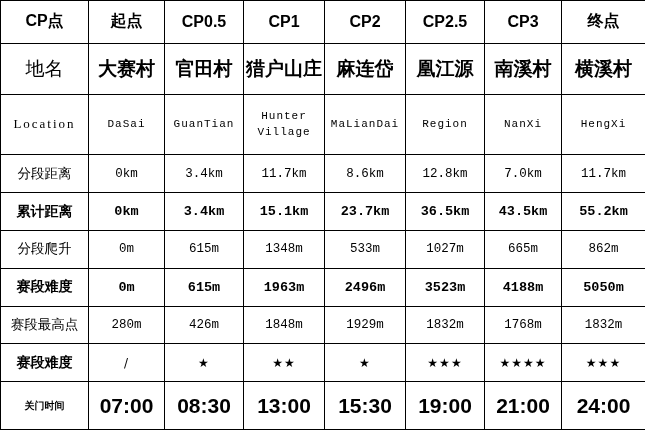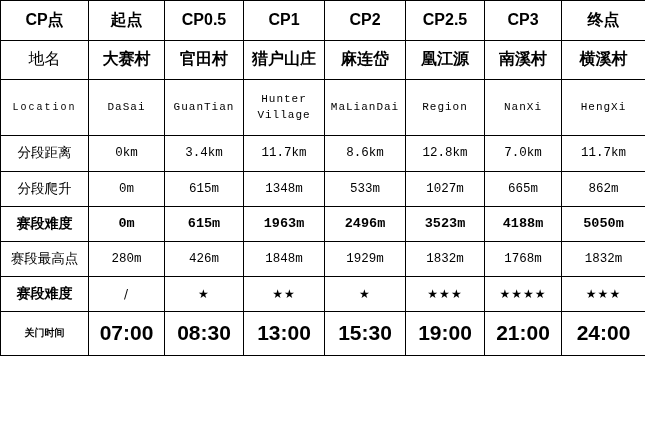--- a/index.html
+++ b/index.html
@@ -9,21 +9,21 @@
   }
   body {
     width: 645px;
     height: 430px;
     font-family: "Liberation Sans", sans-serif;
     overflow: hidden;
   }
   #cp-table {
     border-collapse: collapse;
     width: 645px;
-    height: 356px;
+    height: 430px;
     table-layout: fixed;
   }
   #cp-table td {
     border: 1px solid #000000;
     text-align: center;
     vertical-align: middle;
     color: #000000;
     padding: 2px 1px;
     overflow: hidden;
   }
@@ -38,36 +38,36 @@
   col.c7 { width: 84px; }
 
   
   tr.row-header td {
     font-size: 16px;
     font-weight: bold;
     font-family: "Liberation Sans", sans-serif;
   }
   
   tr.row-name td {
-    font-size: 16px;
+    font-size: 19px;
     font-weight: bold;
   }
   tr.row-name td.label {
     font-weight: normal;
   }
   
   tr.row-location td {
     font-size: 11px;
     font-family: "Liberation Mono", monospace;
     letter-spacing: 1px;
     line-height: 1.45;
   }
   tr.row-location td.label {
-    font-family: Liberation Mono, monospace;
-    font-size: 10px;
+    font-family: Liberation Serif, serif;
+    font-size: 13px;
     letter-spacing: 2px;
   }
 
   
   tr.row-data td {
     font-size: 12.5px;
     font-family: "Liberation Mono", monospace;
   }
   tr.row-data td.label {
     font-family: "Liberation Sans", sans-serif;
@@ -161,20 +161,30 @@
       <td class="label">分段距离</td>
       <td>0km</td>
       <td>3.4km</td>
       <td>11.7km</td>
       <td>8.6km</td>
       <td>12.8km</td>
       <td>7.0km</td>
       <td>11.7km</td>
     </tr>
 
+    <tr class="row-data row-bold">
+      <td class="label">累计距离</td>
+      <td>0km</td>
+      <td>3.4km</td>
+      <td>15.1km</td>
+      <td>23.7km</td>
+      <td>36.5km</td>
+      <td>43.5km</td>
+      <td>55.2km</td>
+    </tr>
 
     <tr class="row-data">
       <td class="label">分段爬升</td>
       <td>0m</td>
       <td>615m</td>
       <td>1348m</td>
       <td>533m</td>
       <td>1027m</td>
       <td>665m</td>
       <td>862m</td>

